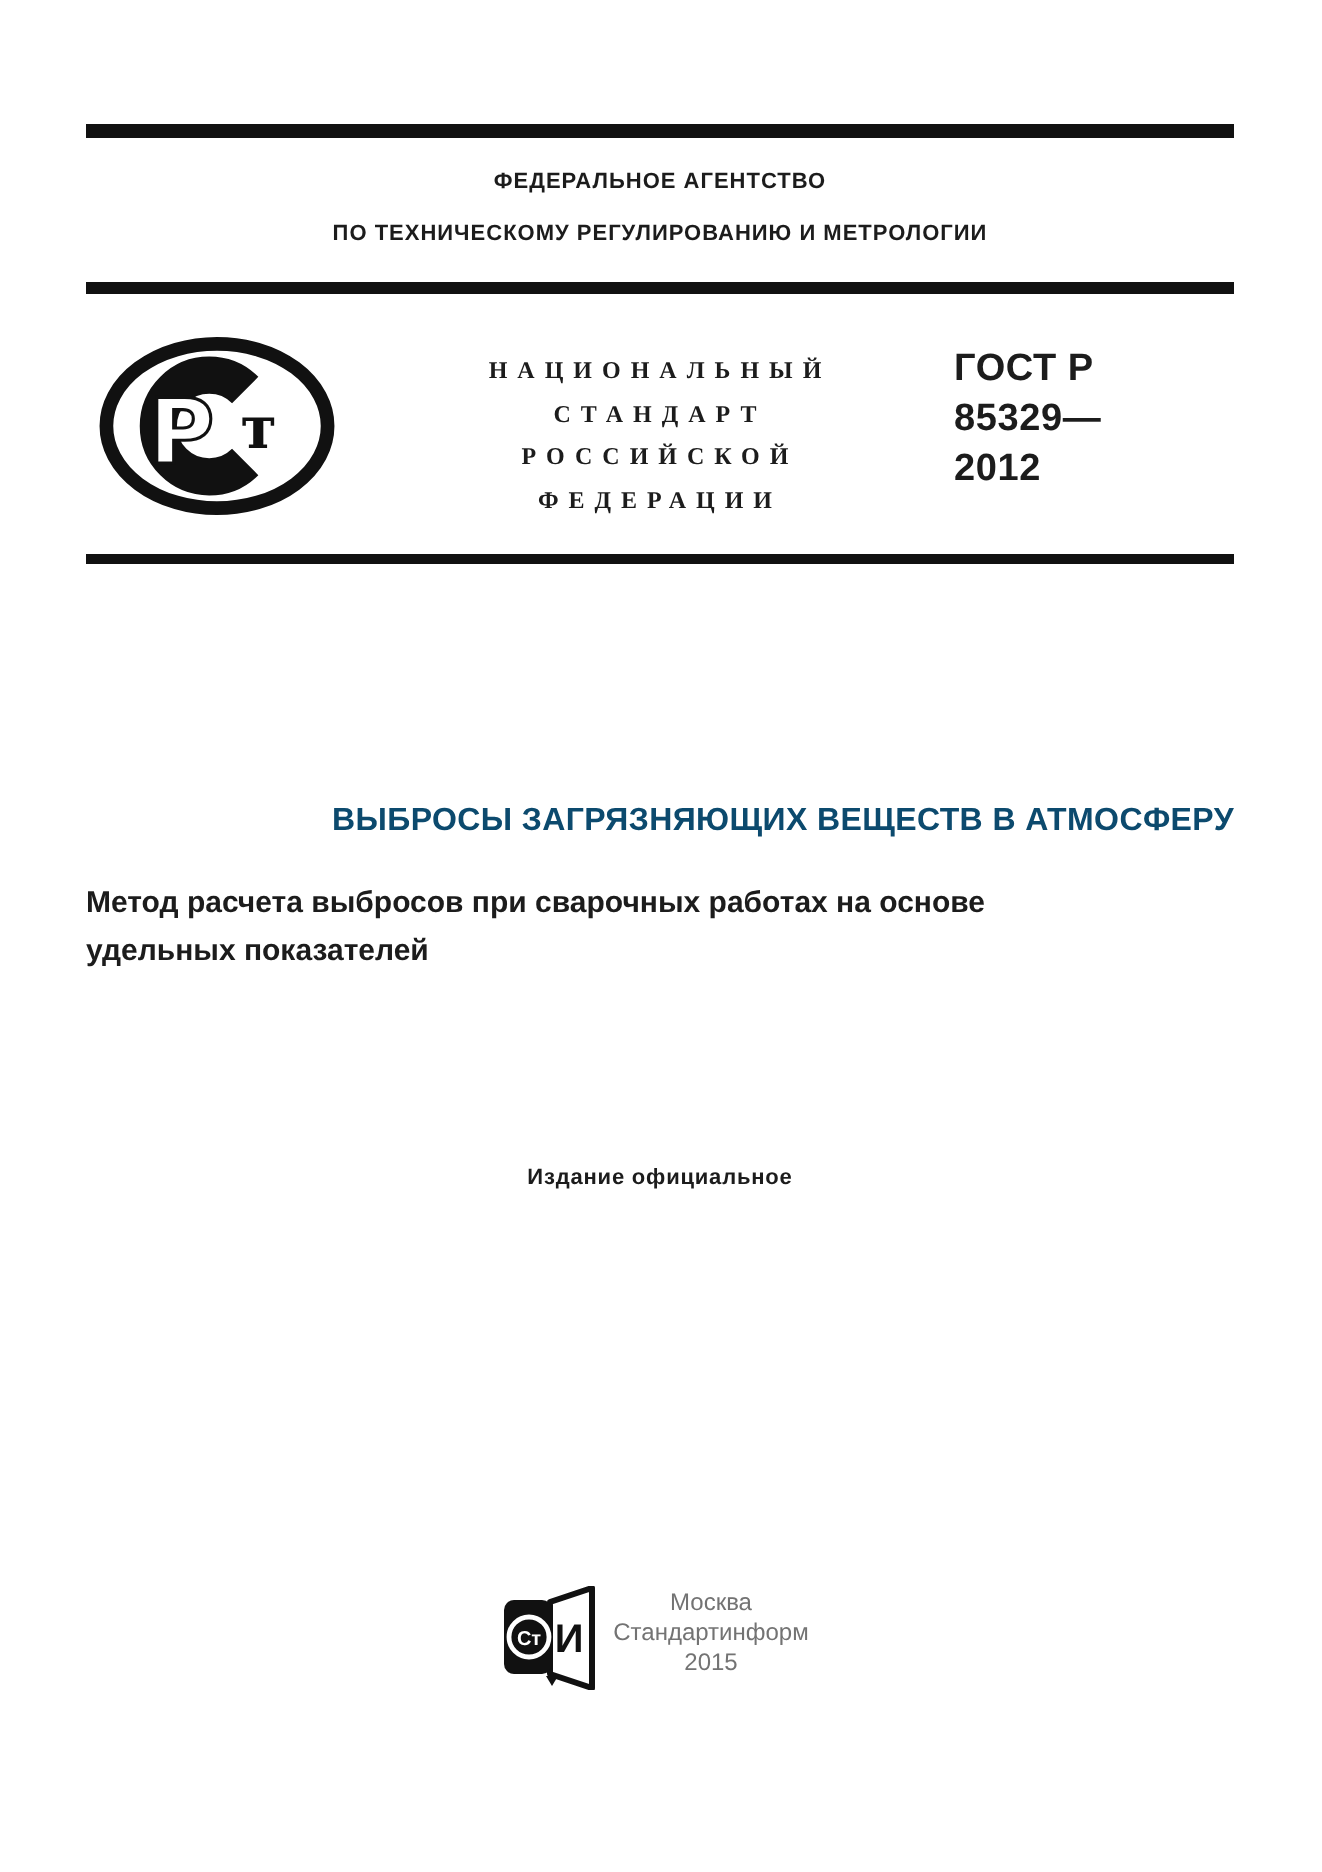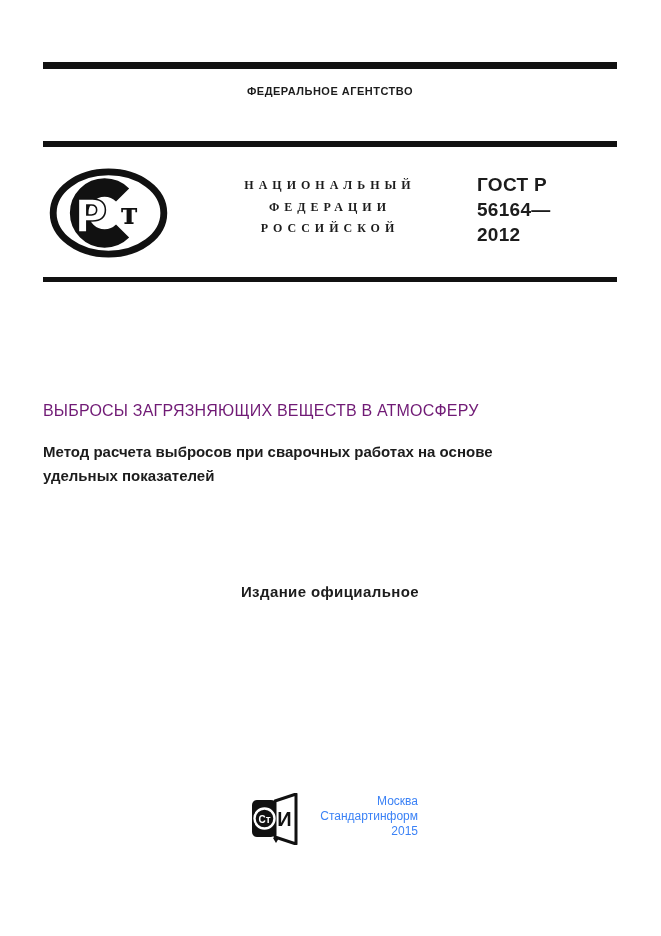--- a/index.html
+++ b/index.html
@@ -71,96 +71,98 @@
     letter-spacing: 0.3px;
     color: #1c1c1c;
     white-space: nowrap;
   }
 
   .doc-title {
     position: absolute;
     left: 43px;
     width: 574px;
     top: 402px;
-    text-align: left;
+    text-align: right;
     font-size: 16px;
-    font-weight: normal;
+    font-weight: bold;
     letter-spacing: 0.2px;
-    color: #701a75;
+    color: #0c4a6e;
   }
 
   .doc-subtitle {
     position: absolute;
     left: 43px;
     width: 574px;
     top: 440px;
     text-align: left;
     font-size: 15px;
     font-weight: bold;
     line-height: 24px;
     color: #1c1c1c;
   }
 
   .edition-note {
     position: absolute;
     left: 43px;
     width: 574px;
     top: 583px;
     text-align: center;
-    font-size: 15px;
+    font-size: 11px;
     font-weight: bold;
     letter-spacing: 0.4px;
     color: #1c1c1c;
   }
 
   .imprint-logo {
     position: absolute;
     left: 249px;
     top: 793px;
     width: 50px;
     height: 52px;
   }
 
   .imprint-text {
     position: absolute;
     left: 293px;
     top: 794px;
     width: 125px;
-    text-align: right;
+    text-align: center;
     font-size: 12px;
     line-height: 15px;
     font-weight: normal;
-    color: #3b82f6;
+    color: #737373;
   }
 </style>
 </head>
 <body>
 
 <div class="page">
 
   <div class="rule rule-1"></div>
   <div class="agency-line agency-1">ФЕДЕРАЛЬНОЕ АГЕНТСТВО</div>
+  <div class="agency-line agency-2">ПО ТЕХНИЧЕСКОМУ РЕГУЛИРОВАНИЮ И МЕТРОЛОГИИ</div>
   <div class="rule rule-2"></div>
 
   <svg class="rst-logo" viewBox="0 0 124 94" aria-hidden="true">
     <ellipse cx="62" cy="47" rx="56.5" ry="42" fill="#ffffff" stroke="#111111" stroke-width="7"></ellipse>
     <path d="M 76.4 28.6 A 26 26 0 1 0 76.4 65.4" fill="none" stroke="#111111" stroke-width="19"></path>
     <text x="27" y="66" font-family="DejaVu Sans, sans-serif" font-weight="bold" font-size="46" fill="#ffffff" stroke="#111111" stroke-width="1.6">Р</text>
     <text x="74" y="58" font-family="DejaVu Serif, serif" font-weight="bold" font-size="30" fill="#111111">т</text>
   </svg>
 
   <div class="std-type">
     <div>НАЦИОНАЛЬНЫЙ</div>
+    <div>СТАНДАРТ</div>
+    <div>РОССИЙСКОЙ</div>
     <div>ФЕДЕРАЦИИ</div>
-    <div>РОССИЙСКОЙ</div>
   </div>
 
   <div class="designation">
     <div>ГОСТ Р</div>
-    <div>56164—</div>
+    <div>85329—</div>
     <div>2012</div>
   </div>
 
   <div class="rule rule-3"></div>
 
   <div class="doc-title">ВЫБРОСЫ ЗАГРЯЗНЯЮЩИХ ВЕЩЕСТВ В АТМОСФЕРУ</div>
   <div class="doc-subtitle">
     <div>Метод расчета выбросов при сварочных работах на основе</div>
     <div>удельных показателей</div>
   </div>

